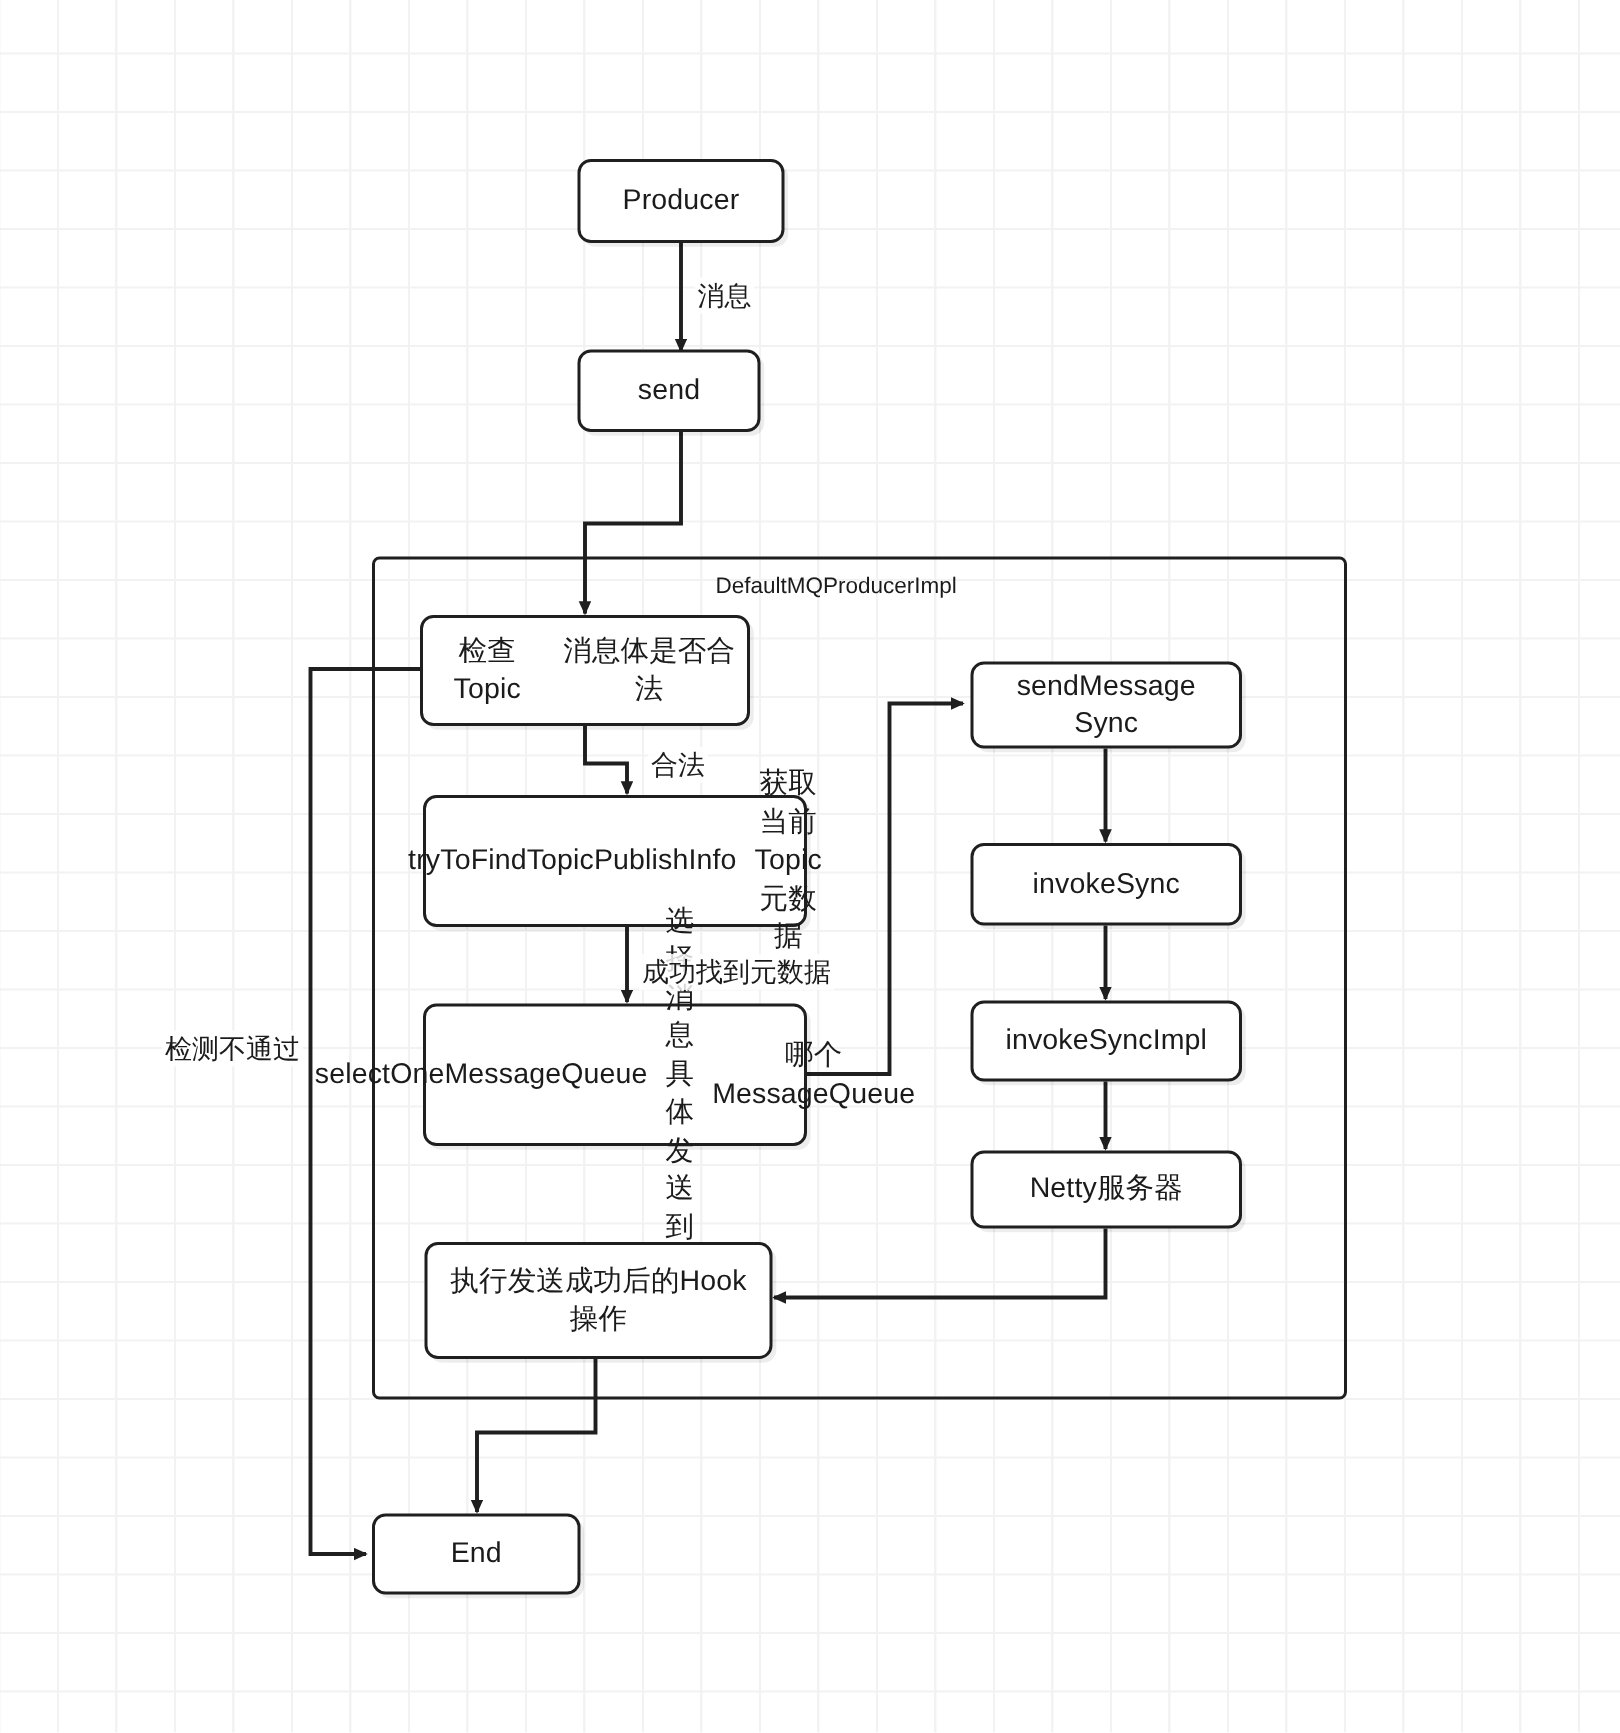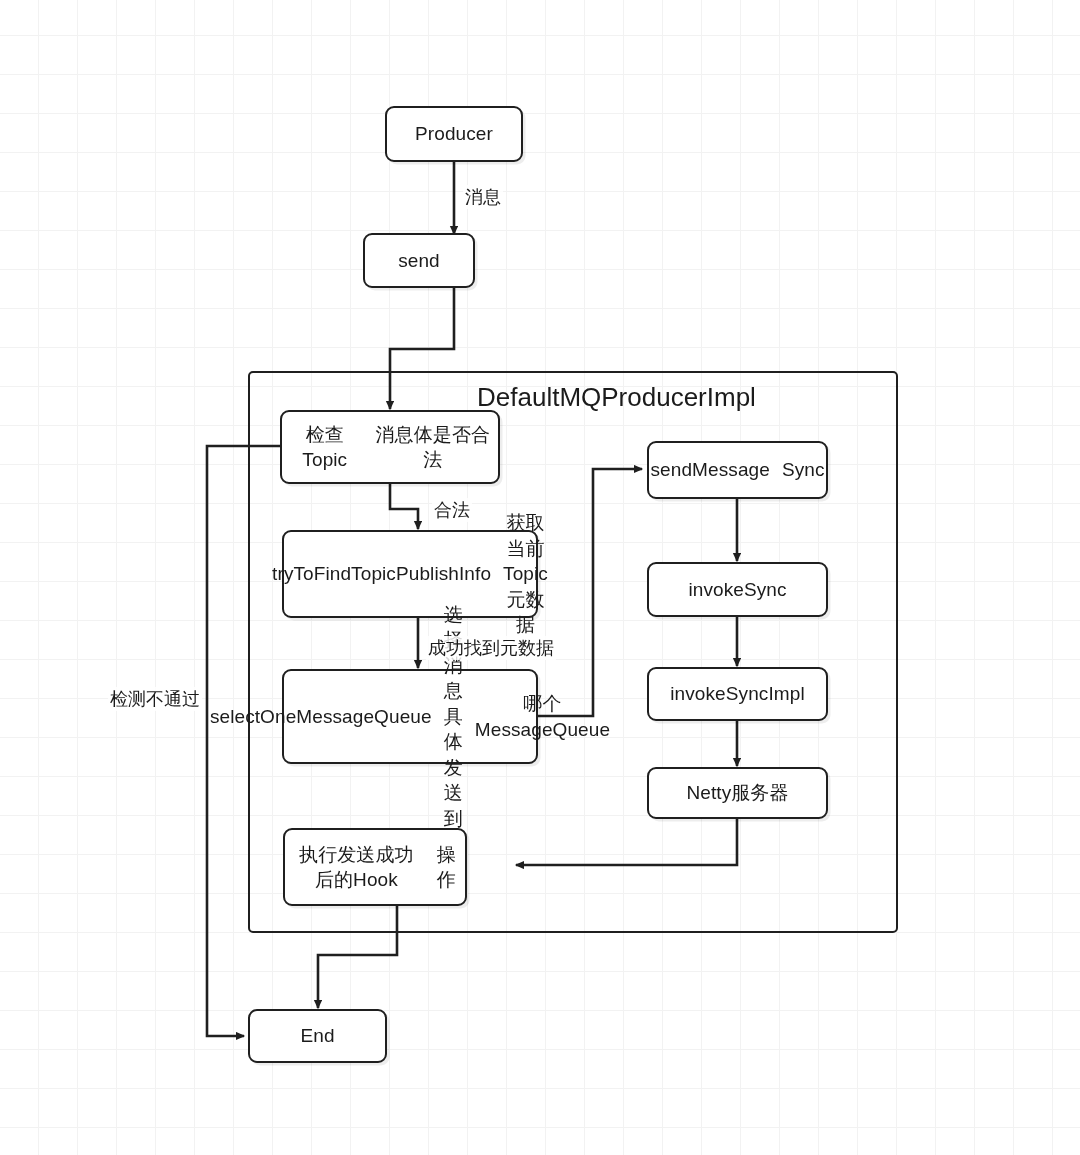--- a/index.html
+++ b/index.html
@@ -55,21 +55,21 @@
     position: absolute;
     box-sizing: border-box;
     border: 2.6px solid #1f1f1f;
     border-radius: 5px;
     background: rgba(255,255,255,0.0);
     z-index: 2;
   }
   .group-title {
     position: absolute;
     color: #1b1b1b;
-    font-size: 26px;
+    font-size: 15px;
     white-space: nowrap;
     z-index: 4;
   }
   .edge-label {
     position: absolute;
     color: #1b1b1b;
     font-size: 18px;
     white-space: nowrap;
     z-index: 5;
     background: rgba(255,255,255,0.82);
@@ -115,46 +115,46 @@
     </g>
   </svg>
 
   <div class="group-box" style="left:248px; top:371px; width:650px; height:562px;"></div>
   <div class="group-title" style="left:477px; top:382px;">DefaultMQProducerImpl</div>
 
   <div class="node" style="left:385px; top:106px; width:138px; height:56px;">
     <span class="lbl">Producer</span>
   </div>
 
-  <div class="node" style="left:363px; top:233px; width:112px; height:55px;">
+  <div class="node" style="left:385px; top:233px; width:122px; height:55px;">
     <span class="lbl">send</span>
   </div>
 
   <div class="node" style="left:280px; top:410px; width:220px; height:74px; flex-direction:row;">
     <span class="lbl">检查Topic</span>
     <span class="lbl">消息体是否合法</span>
   </div>
 
   <div class="node" style="left:282px; top:530px; width:256px; height:88px; flex-direction:row;">
     <span class="lbl">tryToFindTopicPublishInfo</span>
     <span class="lbl">获取当前Topic元数据</span>
   </div>
 
   <div class="node" style="left:282px; top:669px; width:256px; height:95px; flex-direction:row;">
     <span class="lbl">selectOneMessageQueue</span>
     <span class="lbl">选择消息具体发送到</span>
     <span class="lbl">哪个MessageQueue</span>
   </div>
 
-  <div class="node" style="left:283px; top:828px; width:184px; height:78px; flex-direction:row;">
+  <div class="node" style="left:283px; top:828px; width:232px; height:78px; flex-direction:column;">
     <span class="lbl">执行发送成功后的Hook</span>
     <span class="lbl">操作</span>
   </div>
 
-  <div class="node" style="left:647px; top:441px; width:181px; height:58px; flex-direction:row;align-items:center;">
+  <div class="node" style="left:647px; top:441px; width:181px; height:58px; flex-direction:column;align-items:center;">
     <span class="lbl">sendMessage</span>
     <span class="lbl">Sync</span>
   </div>
 
   <div class="node" style="left:647px; top:562px; width:181px; height:55px;">
     <span class="lbl">invokeSync</span>
   </div>
 
   <div class="node" style="left:647px; top:667px; width:181px; height:54px;">
     <span class="lbl">invokeSyncImpl</span>

